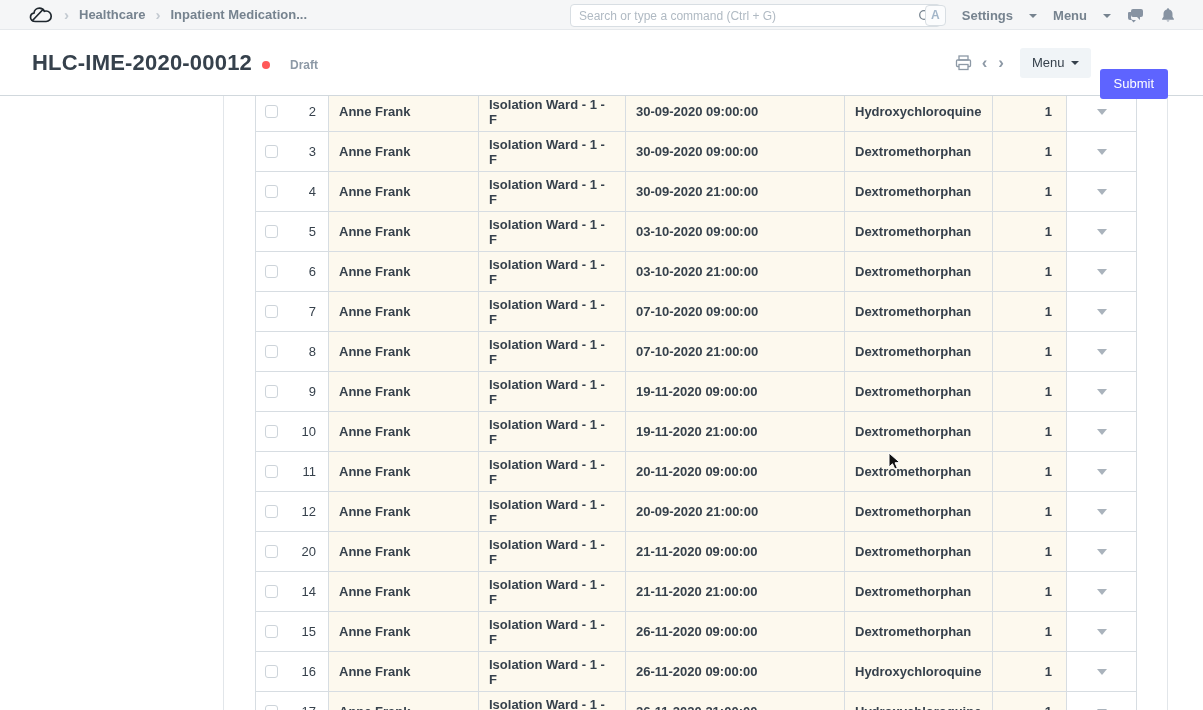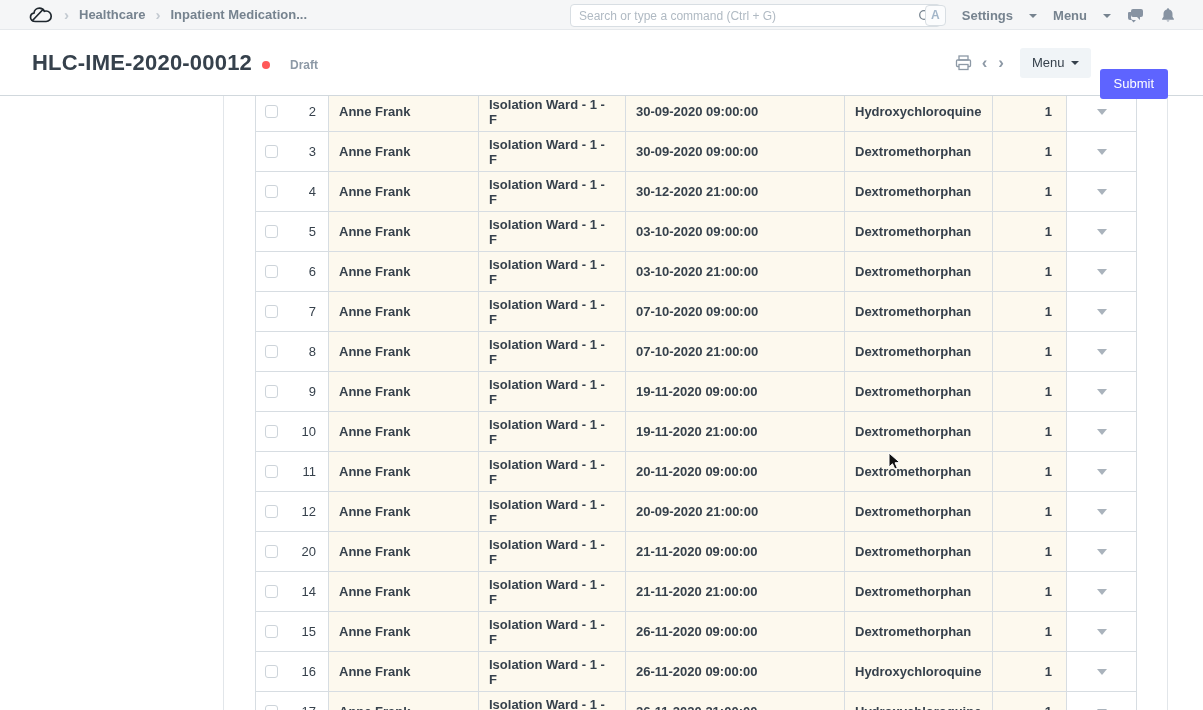--- a/index.html
+++ b/index.html
@@ -189,21 +189,21 @@
       <span class="tri"></span>
     </div>
   </div>
     <div class="grid-row">
     <div class="cell c-check">
       <span class="checkbox"></span>
       <span class="idx">4</span>
     </div>
     <div class="cell c-patient">Anne Frank</div>
     <div class="cell c-service">Isolation Ward - 1 - F</div>
-    <div class="cell c-datetime">30-12-2020 21:00:00</div>
+    <div class="cell c-datetime">30-09-2020 21:00:00</div>
     <div class="cell c-drug">Dextromethorphan</div>
     <div class="cell c-qty">1</div>
     <div class="cell c-edit">
       <span class="tri"></span>
     </div>
   </div>
     <div class="grid-row">
     <div class="cell c-check">
       <span class="checkbox"></span>
       <span class="idx">5</span>

